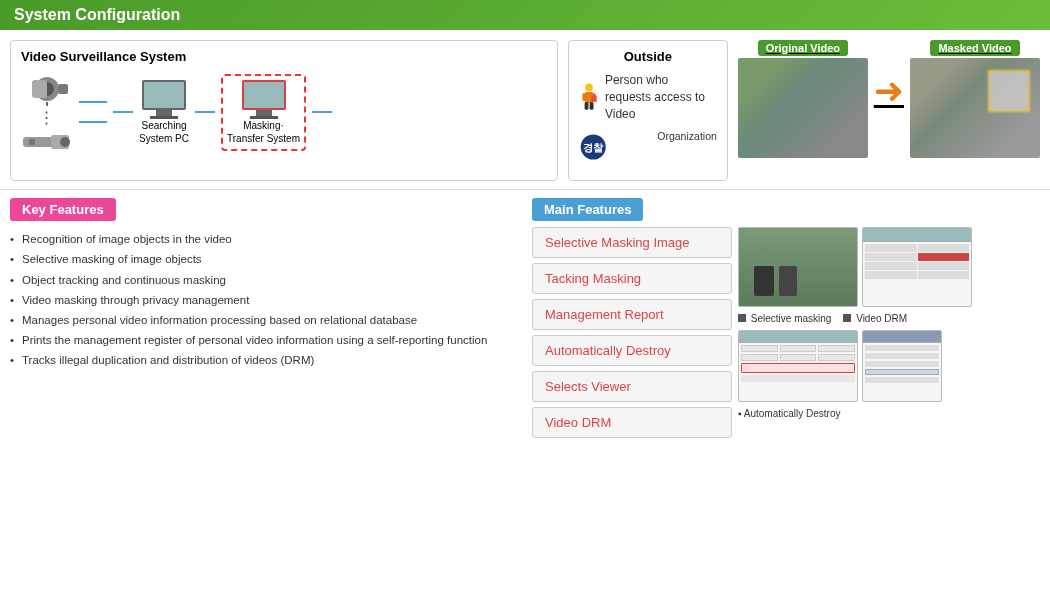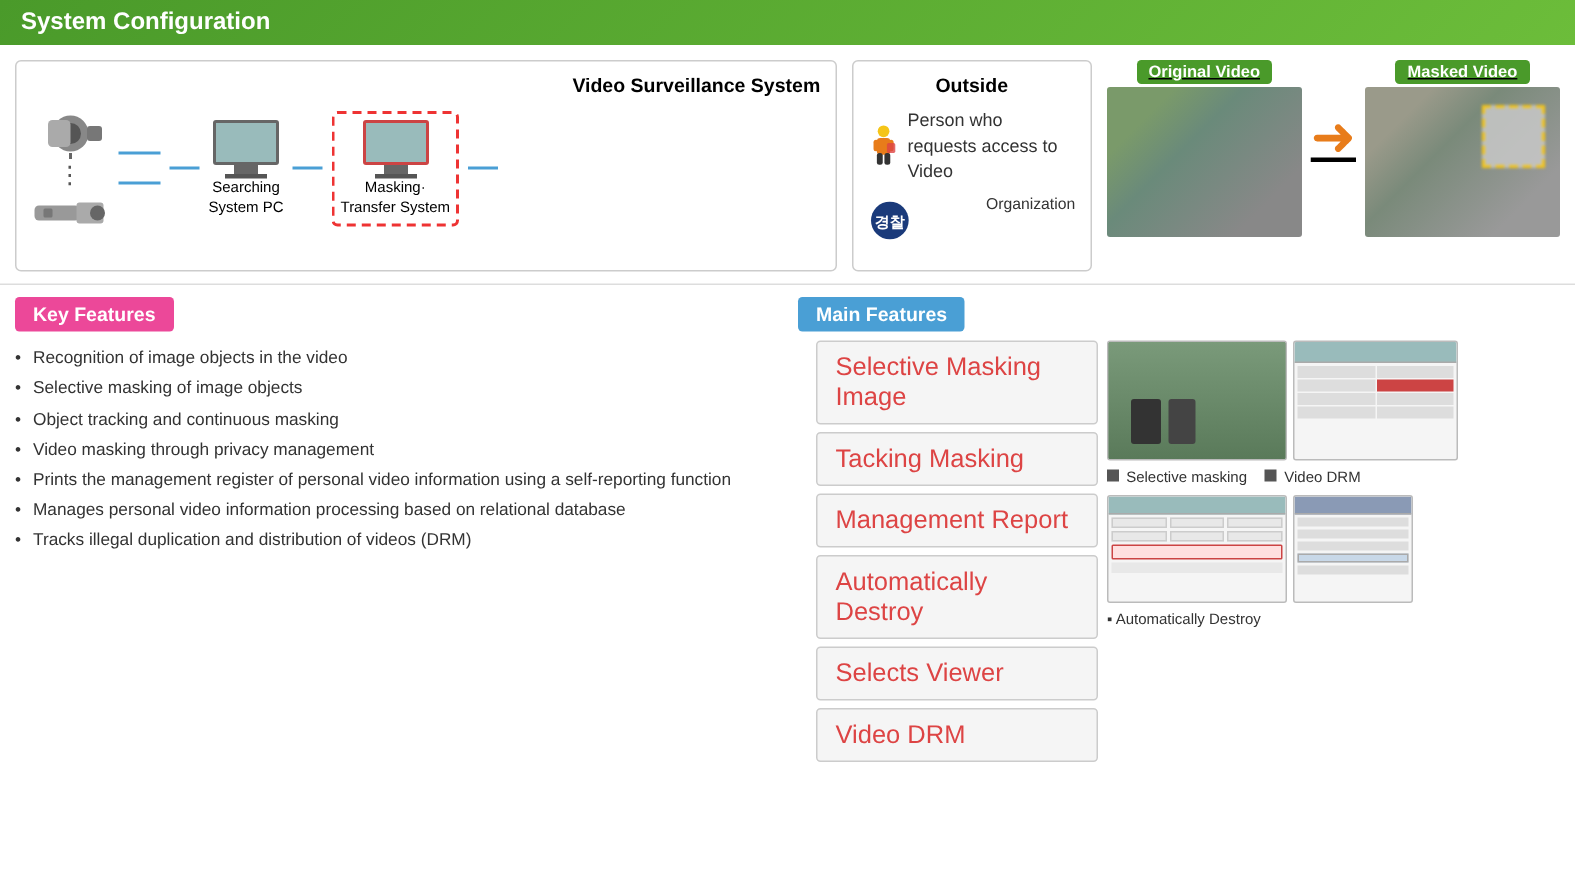--- a/index.html
+++ b/index.html
@@ -35,21 +35,21 @@
 
     
     .surveillance-box {
       border: 1px solid #ccc;
       border-radius: 4px;
       padding: 8px 10px;
       flex: 1;
       min-width: 420px;
     }
     .surveillance-title {
-      text-align: right;
+      text-align: left;
       font-weight: bold;
       font-size: 13px;
       margin-bottom: 8px;
     }
     .surveillance-content {
       display: flex;
       align-items: center;
       gap: 6px;
     }
     .camera-group {
@@ -208,25 +208,24 @@
       display: flex;
       flex-direction: column;
       gap: 5px;
       width: 200px;
     }
     .func-btn {
       background: #f5f5f5;
       border: 1px solid #ccc;
       border-radius: 3px;
       padding: 7px 12px;
-      font-size: 17px;
+      font-size: 13px;
       color: #d44;
       cursor: pointer;
       text-align: left;
-      margin-left: 12px;
     }
 
     
     .screenshots-panel {
       display: flex;
       flex-direction: column;
       gap: 4px;
     }
     .legend-row {
       display: flex;
@@ -397,22 +396,22 @@
 
 <div class="bottom-section">
 
   <div class="key-features">
     <div class="section-header-blue">Key Features</div>
     <ul class="feature-list">
       <li>Recognition of image objects in the video</li>
       <li>Selective masking of image objects</li>
       <li>Object tracking and continuous masking</li>
       <li>Video masking through privacy management</li>
+      <li>Manages personal video information processing based on relational database</li>
       <li>Prints the management register of personal video information using a self-reporting function</li>
-      <li>Manages personal video information processing based on relational database</li>
       <li>Tracks illegal duplication and distribution of videos (DRM)</li>
     </ul>
   </div>
 
   <div class="main-functions">
     <div class="main-functions-header">Main Features</div>
     <div class="functions-content">
 
       <div class="function-buttons">
         <button class="func-btn">Selective Masking Image</button>

